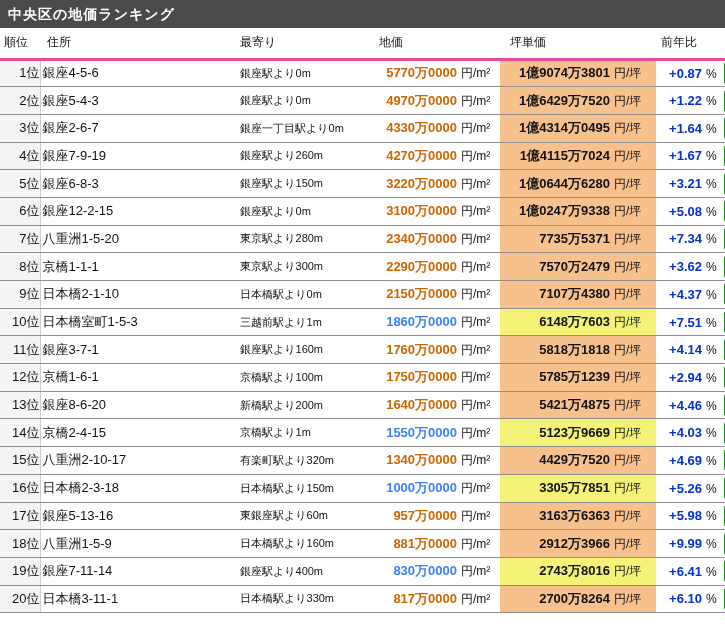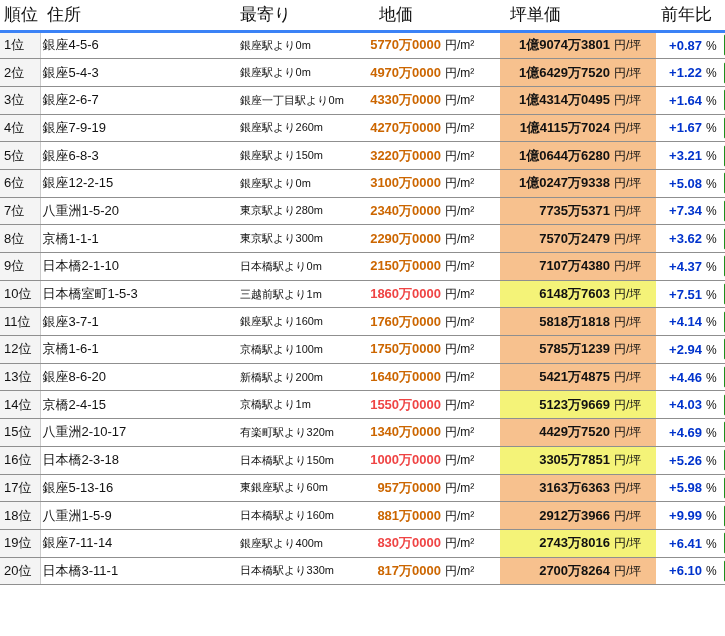--- a/index.html
+++ b/index.html
@@ -31,26 +31,26 @@
   col.c-rank    { width: 40px; }
   col.c-addr    { width: 196px; }
   col.c-station { width: 126px; }
   col.c-price   { width: 138px; }
   col.c-tsubo   { width: 156px; }
   col.c-yoy     { width: 66px; }
   col.c-action  { width: 40px; }
 
   thead th {
     height: 31px;
-    font-size: 17px;
+    font-size: 12px;
     font-weight: normal;
     text-align: left;
     vertical-align: middle;
     background: #ffffff;
-    border-bottom: 3px solid #3b82f6;
+    border-bottom: 3px solid #ec4899;
     white-space: nowrap;
     overflow: hidden;
   }
   thead th.h-rank    { padding-left: 4px; }
   thead th.h-addr    { padding-left: 7px; }
   thead th.h-station { padding-left: 4px; }
   thead th.h-price   { padding-left: 17px; }
   thead th.h-tsubo   { padding-left: 10px; }
   thead th.h-yoy     { padding-left: 5px; }
 
@@ -59,27 +59,28 @@
     border-bottom: 1px solid #8f8f8f;
     font-size: 13px;
     vertical-align: middle;
     white-space: nowrap;
     overflow: hidden;
   }
   td.cell-rank {
     background: #f4f4f4;
     border-right: 1px solid #cccccc;
     padding-left: 4px;
+    text-align: right;
   }
   td.cell-addr { padding-left: 2px; }
   td.cell-station { padding-left: 4px; font-size: 11px; }
 
-  td.cell-price { text-align: right; padding-right: 19px; }
+  td.cell-price { text-align: right; padding-right: 3px; }
   td.cell-price .num { font-weight: bold; color: #cc6600; font-size: 13px; }
-  tr.hl td.cell-price .num { color: #ef4444; }
+  tr.hl td.cell-price .num { color: #3b82f6; }
   .unit { font-weight: normal; color: #111111; font-size: 12px; display: inline-block; text-align: left; }
   td.cell-price .unit { width: 40px; padding-left: 4px; }
 
   td.cell-tsubo { background: #f7c18e; text-align: right; padding-right: 10px; padding-left: 16px; }
   tr.hl td.cell-tsubo { background: #f4f378; margin-left: 32px; }
   td.cell-tsubo .num { font-weight: bold; color: #111111; font-size: 13px; }
   td.cell-tsubo .unit { width: 36px; padding-left: 4px; }
 
   td.cell-yoy { text-align: right; padding-right: 4px; margin-top: 24px; }
   td.cell-yoy .num { font-weight: bold; color: #0033cc; font-size: 13px; }
@@ -91,20 +92,21 @@
     height: 22px;
     border-radius: 2px;
     background: linear-gradient(#7ade7a, #2db52d);
     border: 1px solid #1e8f1e;
   }
 </style>
 </head>
 <body>
 
 <div class="window">
+  <div class="titlebar">中央区の地価ランキング</div>
 
   <table class="rank-table">
     <colgroup>
       <col class="c-rank">
         <col class="c-addr">
         <col class="c-station">
       <col class="c-price">
         <col class="c-tsubo">
         <col class="c-yoy">
         <col class="c-action">

